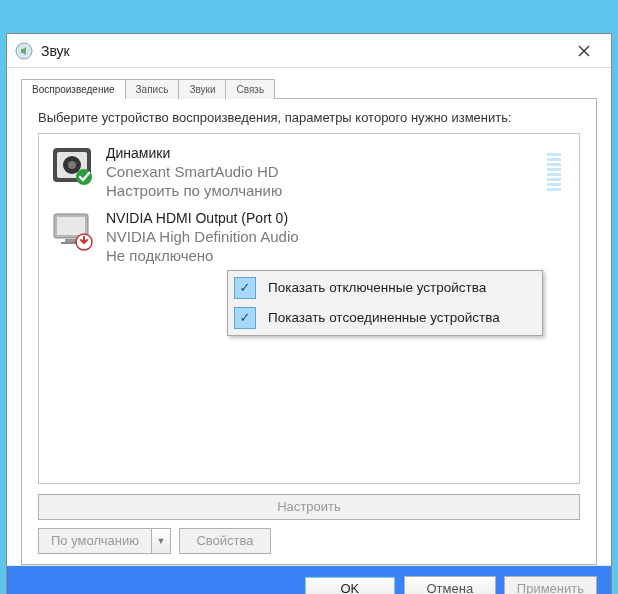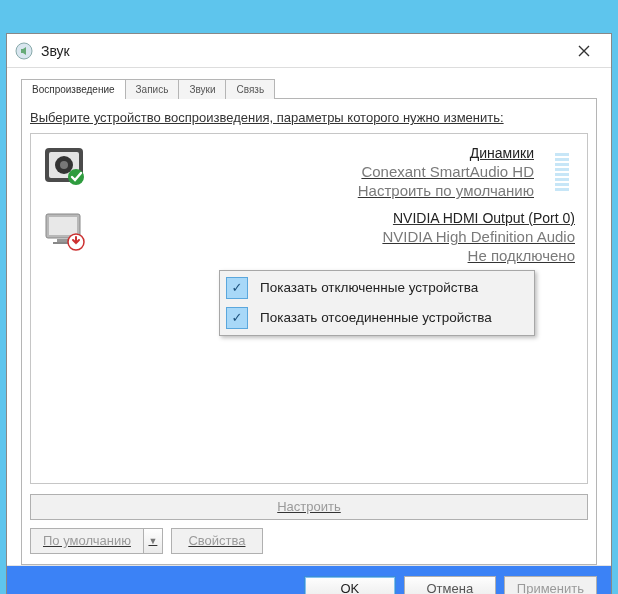--- a/index.html
+++ b/index.html
@@ -43,40 +43,38 @@
     font-size: 10px;
     margin-right: -1px;
     position: relative;
     top: 1px;
     color: #333;
   }
   .tab.inactive { background: #f4f4f4; color: #555; }
   .tabpanel {
     border: 1px solid #b5b5b5;
     flex: 1;
-    padding: 10px 8px;
+    padding: 10px 16px;
     position: relative;
     display: flex;
     flex-direction: column;
-    text-decoration: underline;
   }
   .instructions { font-size: 13px; color: #333; line-height: 1.35; margin-bottom: 6px; }
   .device-list {
     border: 1px solid #c6c6c6;
     flex: 1;
     padding: 6px 6px;
     background: #fff;
     position: relative;
   }
   .device {
     display: flex;
     align-items: flex-start;
     padding: 4px 6px;
-    gap: 21px;
-    text-align: right;
+    gap: 13px;
   }
   .dev-icon { width: 42px; height: 42px; position: relative; flex-shrink: 0; }
   .dev-text { flex: 1; }
   .dev-name { font-size: 14px; color: #222; line-height: 1.3; }
   .dev-desc, .dev-status { font-size: 15px; color: #7a7a7a; line-height: 1.3; }
   .level-meter {
     width: 14px; height: 38px; display: flex; flex-direction: column-reverse; gap: 2px;
     align-self: center; margin-right: 6px;
   }
   .level-meter .bar { height: 3px; background: #c7e6f7; }

